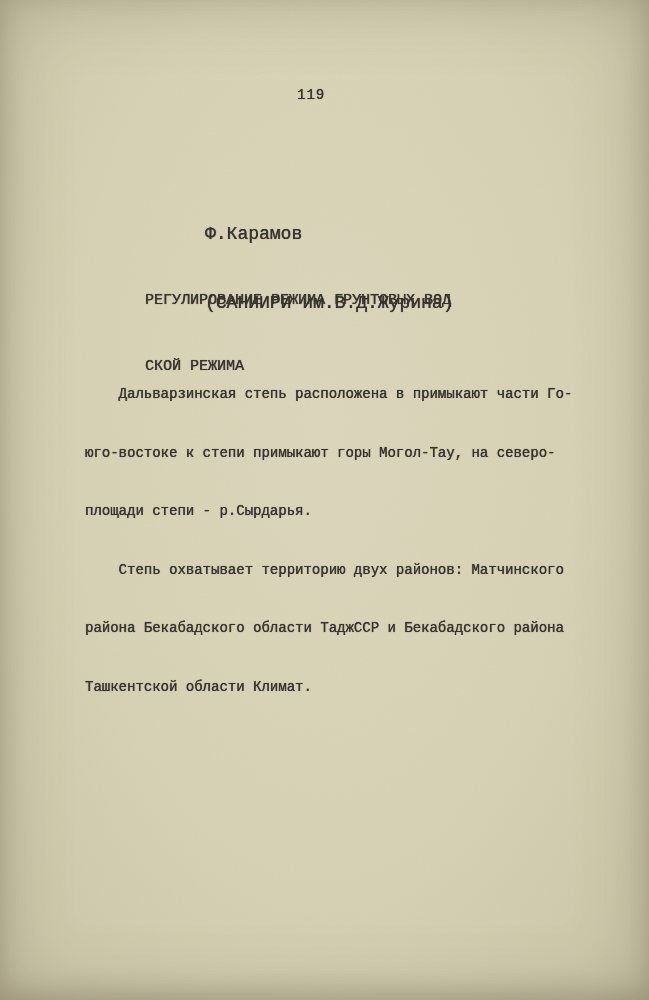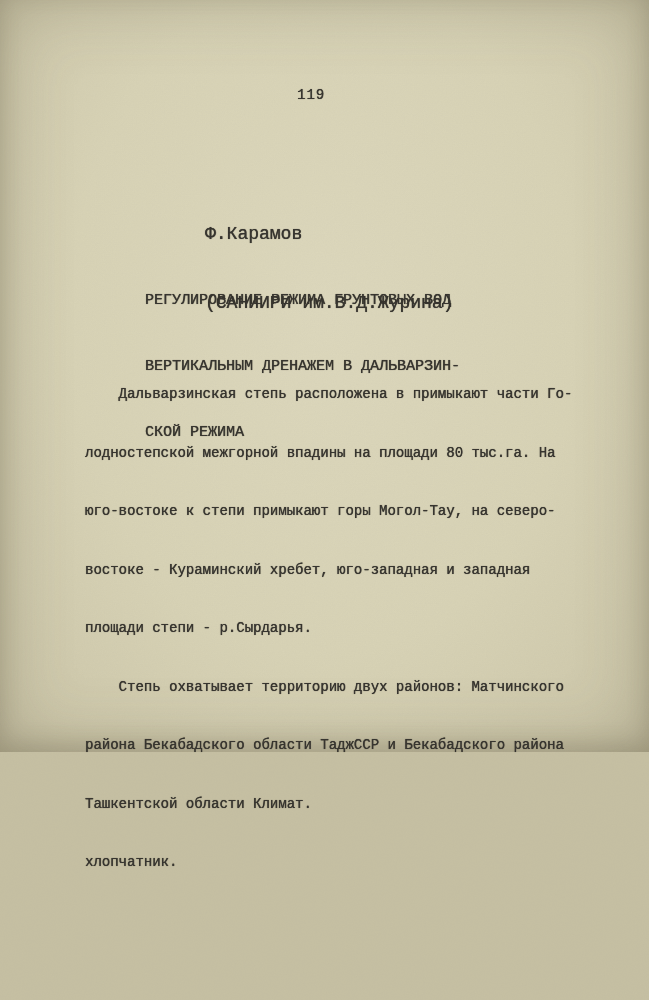--- a/index.html
+++ b/index.html
@@ -6,21 +6,21 @@
     margin: 0;
     padding: 0;
     width: 649px;
     height: 1000px;
     overflow: hidden;
     background: #c6c0a3;
   }
   .page {
     position: relative;
     width: 649px;
-    height: 752px;
+    height: 1000px;
     background: radial-gradient(ellipse at 50% 42%, #ddd8bd 0%, #d8d3b6 55%, #cbc5a8 100%);
     box-shadow: inset 0 0 70px rgba(90, 84, 58, 0.30), inset 0 -8px 22px rgba(80, 74, 50, 0.22);
     font-family: "Liberation Mono", "DejaVu Sans Mono", monospace;
     color: #33312c;
   }
   .ink {
     text-shadow: 0 0 0.8px rgba(48, 46, 40, 0.85), 0.4px 0.4px 0.6px rgba(48, 46, 40, 0.45);
   }
   .page-number {
     position: absolute;
@@ -68,34 +68,30 @@
 
   <div class="page-number ink">119</div>
 
   <div class="author-block">
     <div class="ink">Ф.Карамов</div>
     <div class="ink">(САНИИРИ им.В.Д.Журина)</div>
   </div>
 
   <div class="title-block">
     <div class="ink">РЕГУЛИРОВАНИЕ РЕЖИМА ГРУНТОВЫХ ВОД</div>
-    <div class="ink">ВЕРТИКАЛЬНЫМ ДРЕНАЖЕМ В ДАЛЬВАРЗИН-</div>
     <div class="ink">СКОЙ РЕЖИМА</div>
   </div>
 
   <div class="body-text">
     <div class="ink">    Дальварзинская степь расположена в примыкают части Го-</div>
-    <div class="ink">лодностепской межгорной впадины на площади 80 тыс.га. На</div>
     <div class="ink">юго-востоке к степи примыкают горы Могол-Тау, на северо-</div>
-    <div class="ink">востоке - Кураминский хребет, юго-западная и западная</div>
     <div class="ink">площади степи - р.Сырдарья.</div>
     <div class="ink">    Степь охватывает территорию двух районов: Матчинского</div>
     <div class="ink">района Бекабадского области ТаджССР и Бекабадского района</div>
     <div class="ink">Ташкентской области Климат.</div>
-    <div class="ink">хлопчатник.</div>
     
     
     
     
     
     
     
     
     
     

